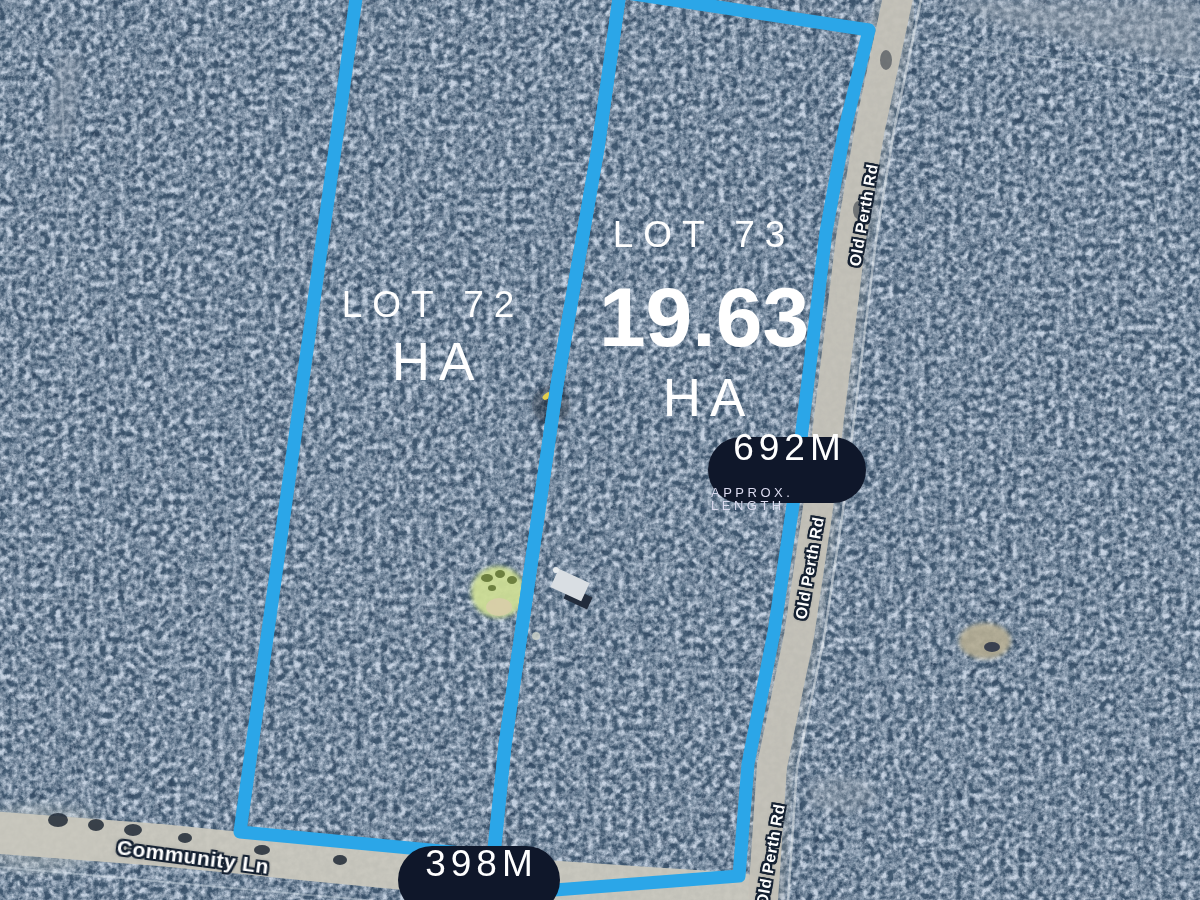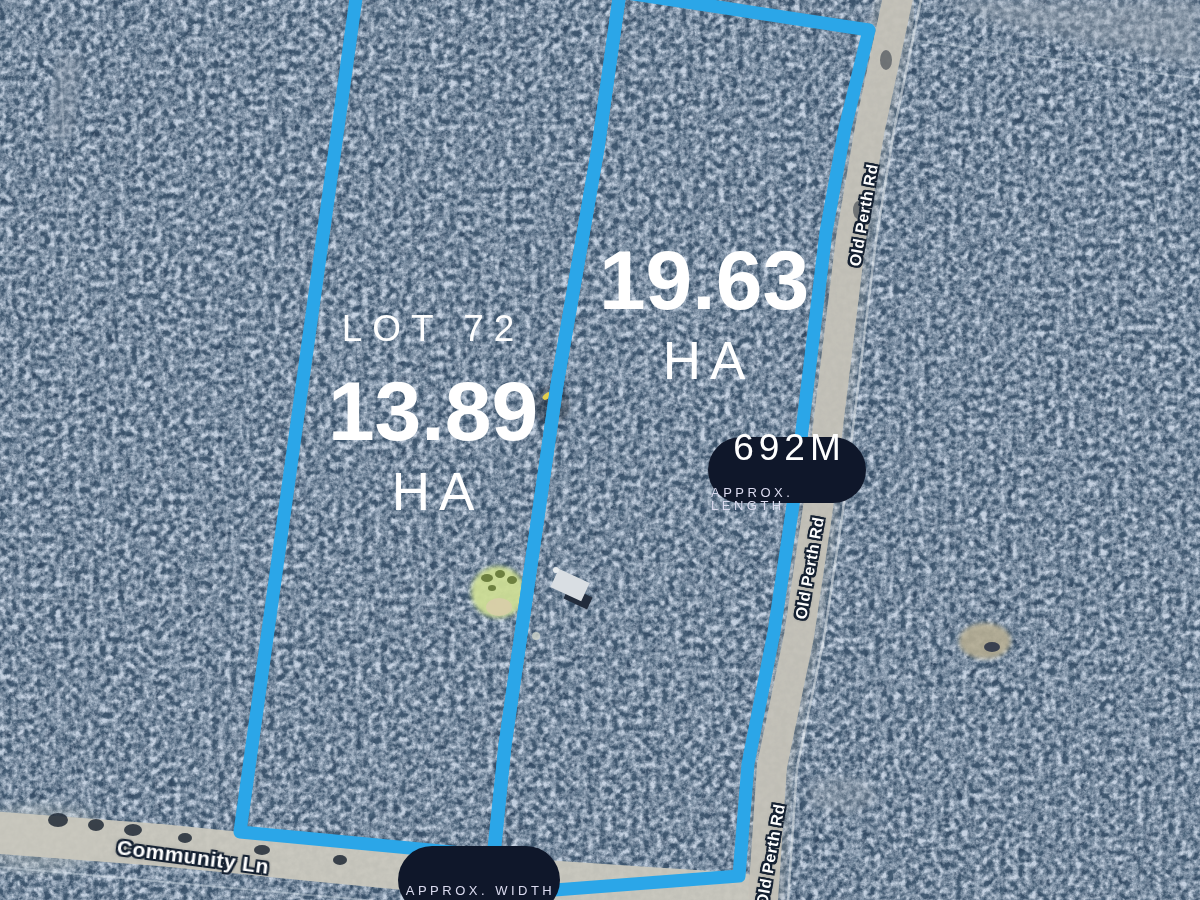--- a/index.html
+++ b/index.html
@@ -9,21 +9,21 @@
   }
   .stage svg{position:absolute;left:0;top:0;}
   
   .lot-label{
     position:absolute;display:flex;flex-direction:column;align-items:center;
     color:#fff;text-align:center;transform:translateX(-50%);pointer-events:none;
   }
   .lot-label .lot-name{font-size:37px;letter-spacing:10px;line-height:1;font-weight:400;white-space:nowrap;}
   .lot-label .lot-area{font-size:84px;font-weight:bold;letter-spacing:0px;line-height:1;margin-top:22px;}
   .lot-label .lot-unit{font-size:53px;letter-spacing:9px;line-height:1;margin-top:12px;padding-left:9px;}
-  .lot72{left:433px;top:286px;margin-top:24px;}
+  .lot72{left:433px;top:286px;}
   .lot73{left:704px;top:216px;}
   
   .badge{
     position:absolute;background:#0f172a;border-radius:40px;color:#fff;
     display:flex;flex-direction:column;align-items:center;justify-content:center;
   }
   .badge .badge-value{font-size:37px;letter-spacing:5px;line-height:1;padding-left:5px;}
   .badge .badge-caption{font-size:13px;letter-spacing:3.5px;line-height:1;margin-top:20px;color:#dcdcf0;padding-left:3px;}
   .badge-length{left:708px;top:437px;width:158px;height:66px;}
   .badge-width{left:398px;top:846px;width:162px;height:68px;}
@@ -152,30 +152,31 @@
     <polygon points="620,-8 869,30 845,128 826,232 793,505 774,632 748,764 739,876 489,895 505,745 557,385 598,148" fill="none" stroke="#2BA6E8" stroke-width="13" stroke-linejoin="round"></polygon>
   </svg>
 
   <div class="road-label opr opr1">Old Perth Rd</div>
   <div class="road-label opr opr2">Old Perth Rd</div>
   <div class="road-label opr opr3">Old Perth Rd</div>
   <div class="road-label community">Community Ln</div>
 
   <div class="lot-label lot72">
     <div class="lot-name">LOT 72</div>
-    <div class="lot-area">13.89</div>
     <div class="lot-unit">HA</div>
   </div>
 
   <div class="lot-label lot73">
+    <div class="lot-name">LOT 73</div>
     <div class="lot-area">19.63</div>
     <div class="lot-unit">HA</div>
   </div>
 
   <div class="badge badge-length">
     <div class="badge-value">692M</div>
     <div class="badge-caption">APPROX. LENGTH</div>
   </div>
   <div class="badge badge-width">
+    <div class="badge-value">398M</div>
     <div class="badge-caption">APPROX. WIDTH</div>
   </div>
 
 </div>
 
 </body></html>

